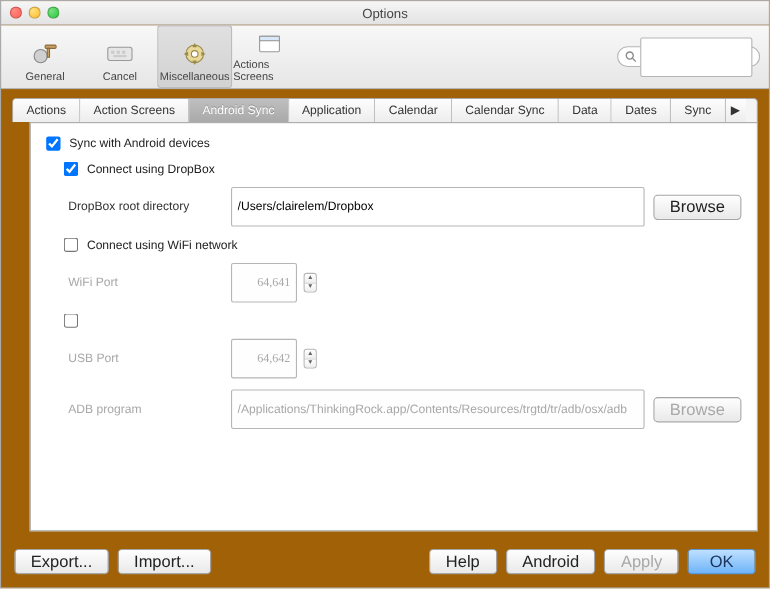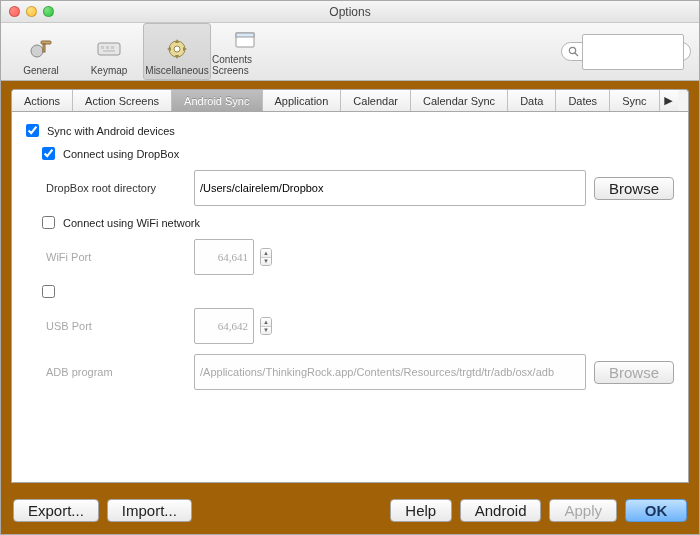--- a/index.html
+++ b/index.html
@@ -124,21 +124,21 @@
   text-shadow: 0 -1px 0 rgba(0,0,0,.25);
 }
 .tab.scroll {
   width: 18px;
   justify-content: center;
   padding: 0;
   border-right: none;
 }
 
 .panel {
-  margin: 0 10px 8px 10px;
+  margin: 0 10px 8px 26px;
   background: #fff;
   border: 1px solid #a8a8a8;
   border-top-color: #a8a8a8;
   flex: 1;
   padding: 12px 14px;
   overflow: auto;
 }
 .row {
   display: flex;
   align-items: center;
@@ -201,21 +201,21 @@
   cursor: default;
   color: #222;
 }
 .btn:disabled, .btn.disabled {
   color: #a8a8a8;
 }
 .btn.default {
   background: linear-gradient(#bfe0ff,#6fb4f9);
   border-color: #5a98d8;
   color: #1a355c;
-  font-weight: 700;
+  font-weight: 400;
 }
 
 .footer {
   display: flex;
   align-items: center;
   padding: 8px 12px 12px 12px;
   gap: 8px;
 }
 .footer .spacer { flex: 1; }
 </style>
@@ -247,21 +247,21 @@
     <div class="tb-item">
       <div class="tb-icon">
         <svg width="28" height="24" viewBox="0 0 28 24">
             <rect x="3" y="6" width="22" height="12" rx="2" fill="#e6e6e6" stroke="#999"></rect>
             <rect x="6" y="9" width="3" height="3" fill="#ccc"></rect>
             <rect x="11" y="9" width="3" height="3" fill="#ccc"></rect>
             <rect x="16" y="9" width="3" height="3" fill="#ccc"></rect>
             <rect x="8" y="13" width="12" height="2" fill="#ccc"></rect>
           </svg>
       </div>
-      <div class="tb-label">Keymap</div>
+      <div class="tb-label">Cancel</div>
     </div>
     <div class="tb-item selected">
       <div class="tb-icon">
         <svg width="28" height="24" viewBox="0 0 28 24">
             <circle cx="14" cy="12" r="8" fill="#e8d89a" stroke="#9a8a4a"></circle>
             <circle cx="14" cy="12" r="3" fill="#fff" stroke="#9a8a4a"></circle>
             <path d="M14 2 L16 6 L12 6 Z" fill="#9a8a4a"></path>
             <path d="M14 22 L16 18 L12 18 Z" fill="#9a8a4a"></path>
             <path d="M4 12 L8 10 L8 14 Z" fill="#9a8a4a"></path>
             <path d="M24 12 L20 10 L20 14 Z" fill="#9a8a4a"></path>
@@ -269,21 +269,21 @@
       </div>
       <div class="tb-label">Miscellaneous</div>
     </div>
     <div class="tb-item">
       <div class="tb-icon">
         <svg width="28" height="24" viewBox="0 0 28 24">
             <rect x="5" y="5" width="18" height="14" rx="1" fill="#fff" stroke="#999"></rect>
             <rect x="5" y="5" width="18" height="4" fill="#d8e8f8" stroke="#999"></rect>
           </svg>
       </div>
-      <div class="tb-label">Contents Screens</div>
+      <div class="tb-label">Actions Screens</div>
     </div>
     <div class="toolbar-spacer"></div>
     <div class="search-wrap">
       <svg width="11" height="11" viewBox="0 0 11 11">
           <circle cx="4.5" cy="4.5" r="3.2" fill="none" stroke="#888" stroke-width="1.2"></circle>
           <line x1="7" y1="7" x2="10" y2="10" stroke="#888" stroke-width="1.2"></line>
         </svg>
       <input class="search-input" type="text" placeholder="" style="">
     </div>
   </div>

